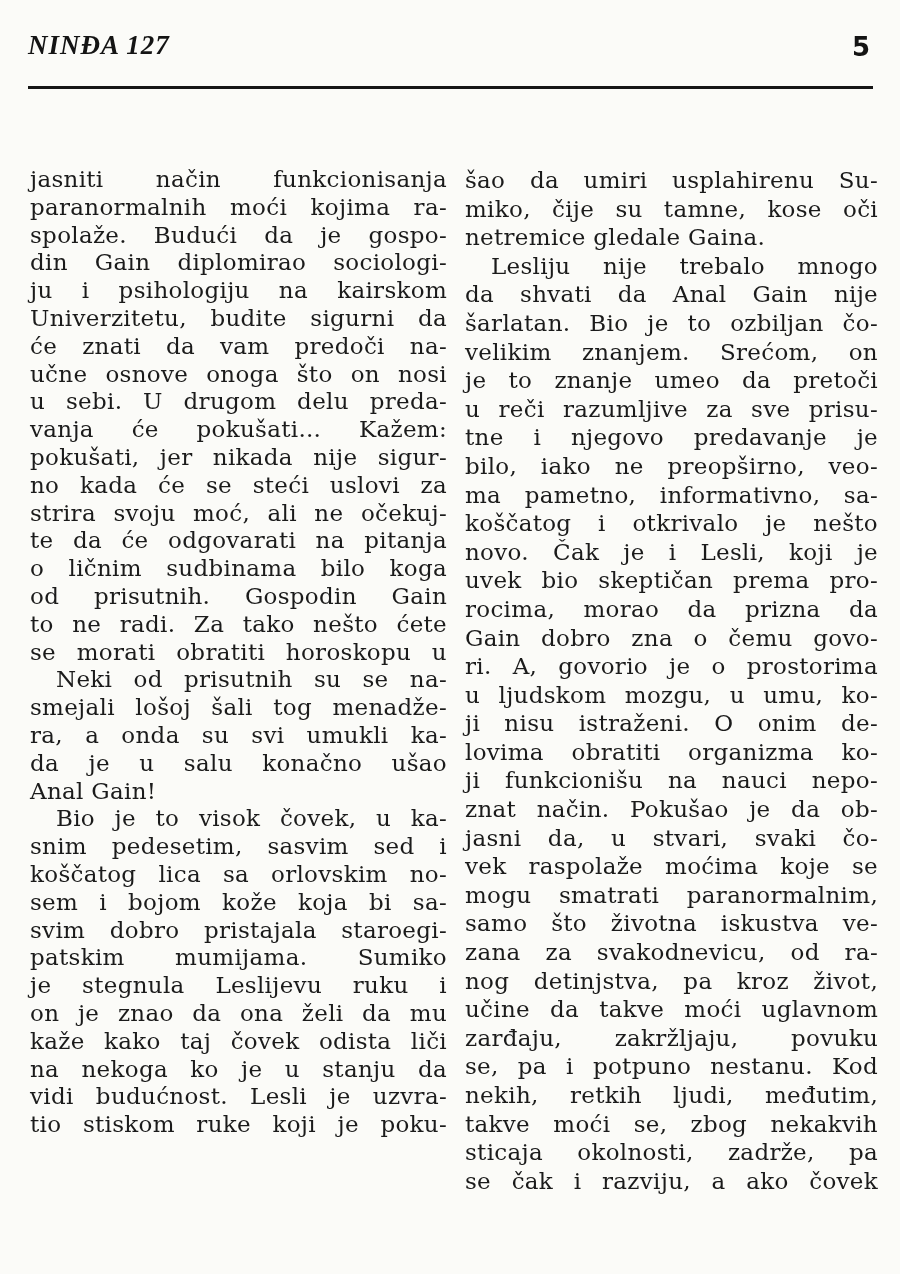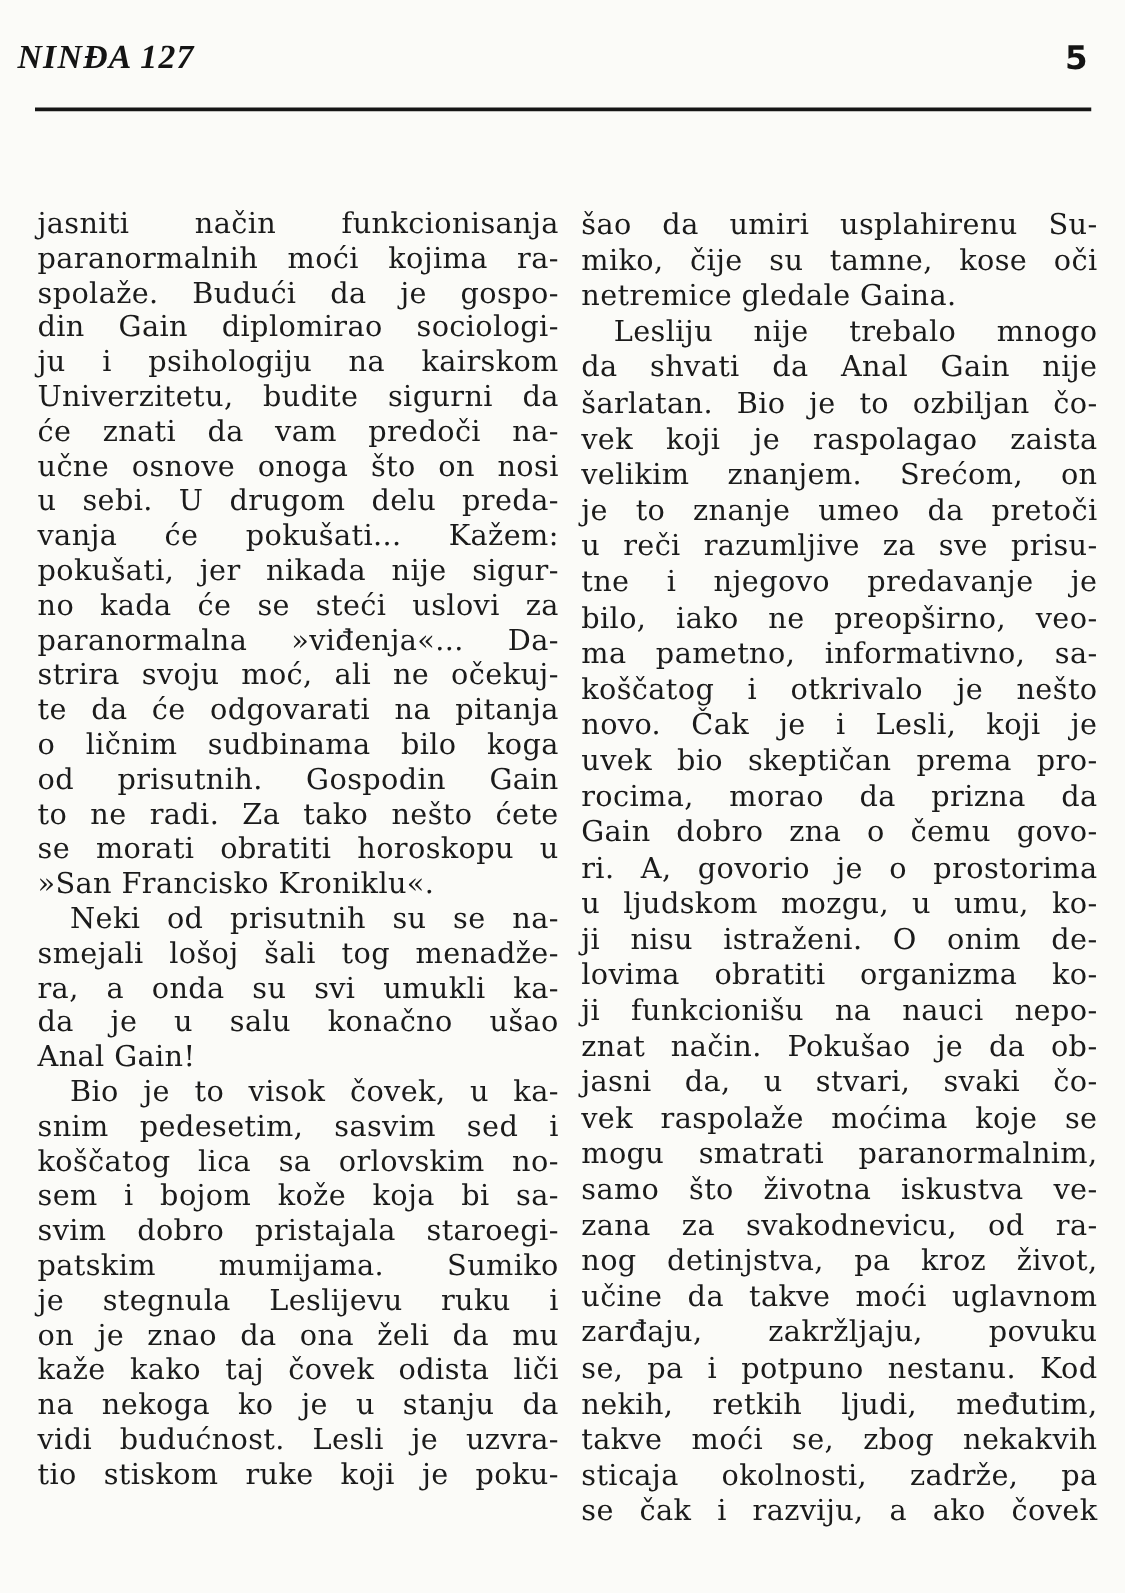--- a/index.html
+++ b/index.html
@@ -4,21 +4,21 @@
 <style>
   html, body { margin: 0; padding: 0; }
   body {
     width: 900px; height: 1274px;
     background: #fbfbf8;
     position: relative;
     font-family: "DejaVu Serif", serif;
     color: #1b1b1b;
     overflow: hidden;
   }
-  .header { position: absolute; left: 14px; right: 28px; top: 30px; height: 44px; }
+  .header { position: absolute; left: 28px; right: 28px; top: 30px; height: 44px; }
   .book-title {
     position: absolute; left: 0; top: 0;
     font-family: "Liberation Serif", serif;
     font-style: italic; font-weight: 700;
     font-size: 27px; letter-spacing: 1px; color: #141414;
   }
   .page-number {
     position: absolute; right: 2px; top: 2px;
     font-family: "DejaVu Sans", sans-serif;
     font-weight: 700; font-size: 26px; color: #141414;
@@ -51,28 +51,26 @@
     <div class="line">spolaže. Budući da je gospo-</div>
     <div class="line">din Gain diplomirao sociologi-</div>
     <div class="line">ju i psihologiju na kairskom</div>
     <div class="line">Univerzitetu, budite sigurni da</div>
     <div class="line">će znati da vam predoči na-</div>
     <div class="line">učne osnove onoga što on nosi</div>
     <div class="line">u sebi. U drugom delu preda-</div>
     <div class="line">vanja će pokušati... Kažem:</div>
     <div class="line">pokušati, jer nikada nije sigur-</div>
     <div class="line">no kada će se steći uslovi za</div>
-    <div class="line">paranormalna »viđenja«... Da-</div>
     <div class="line">strira svoju moć, ali ne očekuj-</div>
     <div class="line">te da će odgovarati na pitanja</div>
     <div class="line">o ličnim sudbinama bilo koga</div>
     <div class="line">od prisutnih. Gospodin Gain</div>
     <div class="line">to ne radi. Za tako nešto ćete</div>
     <div class="line">se morati obratiti horoskopu u</div>
-    <div class="line end">»San Francisko Kroniklu«.</div>
     <div class="line indent">Neki od prisutnih su se na-</div>
     <div class="line">smejali lošoj šali tog menadže-</div>
     <div class="line">ra, a onda su svi umukli ka-</div>
     <div class="line">da je u salu konačno ušao</div>
     <div class="line end">Anal Gain!</div>
     <div class="line indent">Bio je to visok čovek, u ka-</div>
     <div class="line">snim pedesetim, sasvim sed i</div>
     <div class="line">koščatog lica sa orlovskim no-</div>
     <div class="line">sem i bojom kože koja bi sa-</div>
     <div class="line">svim dobro pristajala staroegi-</div>
@@ -84,21 +82,20 @@
     <div class="line">vidi budućnost. Lesli je uzvra-</div>
     <div class="line">tio stiskom ruke koji je poku-</div>
   </div>
 <div class="column col-right">
     <div class="line">šao da umiri usplahirenu Su-</div>
     <div class="line">miko, čije su tamne, kose oči</div>
     <div class="line end">netremice gledale Gaina.</div>
     <div class="line indent">Lesliju nije trebalo mnogo</div>
     <div class="line">da shvati da Anal Gain nije</div>
     <div class="line">šarlatan. Bio je to ozbiljan čo-</div>
-    <div class="line">vek koji je raspolagao zaista</div>
     <div class="line">velikim znanjem. Srećom, on</div>
     <div class="line">je to znanje umeo da pretoči</div>
     <div class="line">u reči razumljive za sve prisu-</div>
     <div class="line">tne i njegovo predavanje je</div>
     <div class="line">bilo, iako ne preopširno, veo-</div>
     <div class="line">ma pametno, informativno, sa-</div>
     <div class="line">koščatog i otkrivalo je nešto</div>
     <div class="line">novo. Čak je i Lesli, koji je</div>
     <div class="line">uvek bio skeptičan prema pro-</div>
     <div class="line">rocima, morao da prizna da</div>

